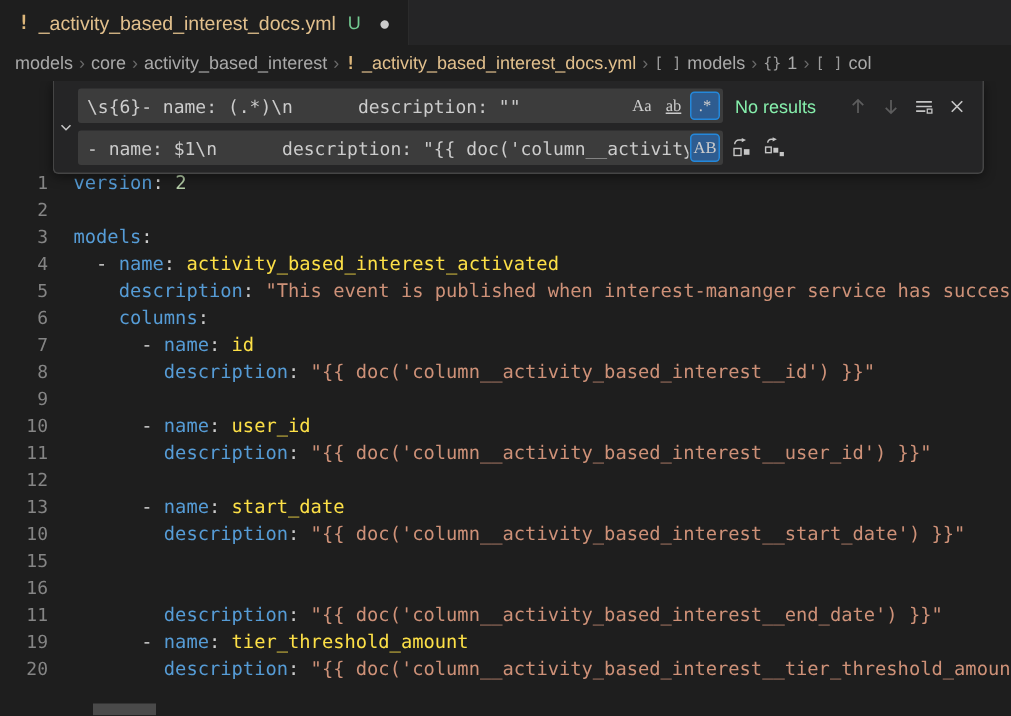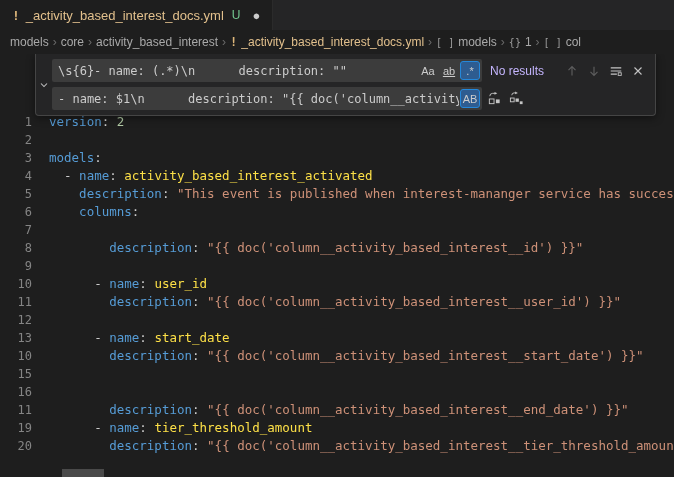--- a/index.html
+++ b/index.html
@@ -44,25 +44,25 @@
                  display:flex; box-shadow:0 2px 8px rgba(0,0,0,.45); z-index:5; }
   .fw-chev { width:16px; display:flex; align-items:center; justify-content:center; cursor:pointer; }
   .fw-rows { flex:1; padding:4px 4px 4px 0; }
   .fw-row { display:flex; align-items:center; height:25px; }
   .fw-row + .fw-row { margin-top:3px; }
   .fw-input { display:flex; align-items:center; background:#3c3c3c; border-radius:2px;
               height:23px; padding:0 2px 0 6px; width:430px; overflow:hidden; flex:none; }
   .fw-text { font-family:"DejaVu Sans Mono", monospace; font-size:12px; color:#cccccc;
              white-space:pre; flex:1; overflow:hidden; }
   .opt { flex:none; width:20px; height:19px; display:flex; align-items:center; justify-content:center;
-         font-family:Liberation Sans, sans-serif; font-size:11px; color:#cccccc; border-radius:3px;
+         font-family:Liberation Serif, serif; font-size:11px; color:#cccccc; border-radius:3px;
          margin-left:1px; cursor:pointer; }
   .opt.ww { text-decoration:underline; }
   .opt.active { background:rgba(36,114,200,.6); border:1px solid #2488db; }
-  .fw-results { color:#c4b5fd; font-size:12px; margin:0 10px 0 8px; min-width:60px; flex:none; }
+  .fw-results { color:#86efac; font-size:12px; margin:0 10px 0 8px; min-width:60px; flex:none; }
   .fw-btn { width:20px; height:20px; display:flex; align-items:center; justify-content:center;
             color:#c5c5c5; border-radius:3px; cursor:pointer; flex:none; margin-left:2px; }
   .fw-btn.dim { opacity:.35; }
   .fw-btn svg, .fw-chev svg { display:block; }
 </style>
 </head>
 <body>
 
 <div class="tabbar">
   <div class="tab">
@@ -194,20 +194,21 @@
       <div class="line">
         <span class="ln">5</span>
         <span class="lt"><span class="tok-punct">    </span><span class="tok-key">description</span><span class="tok-punct">: </span><span class="tok-str">"This event is published when interest-mananger service has success</span></span>
       </div>
       <div class="line">
         <span class="ln">6</span>
         <span class="lt"><span class="tok-punct">    </span><span class="tok-key">columns</span><span class="tok-punct">:</span></span>
       </div>
       <div class="line">
         <span class="ln">7</span>
+        <span class="lt"><span class="tok-punct">      - </span><span class="tok-key">name</span><span class="tok-punct">: </span><span class="tok-val">id</span></span>
       </div>
       <div class="line">
         <span class="ln">8</span>
         <span class="lt"><span class="tok-punct">        </span><span class="tok-key">description</span><span class="tok-punct">: </span><span class="tok-str">"{{ doc('column__activity_based_interest__id') }}"</span></span>
       </div>
       <div class="line">
         <span class="ln">9</span>
         <span class="lt"></span>
       </div>
       <div class="line">

